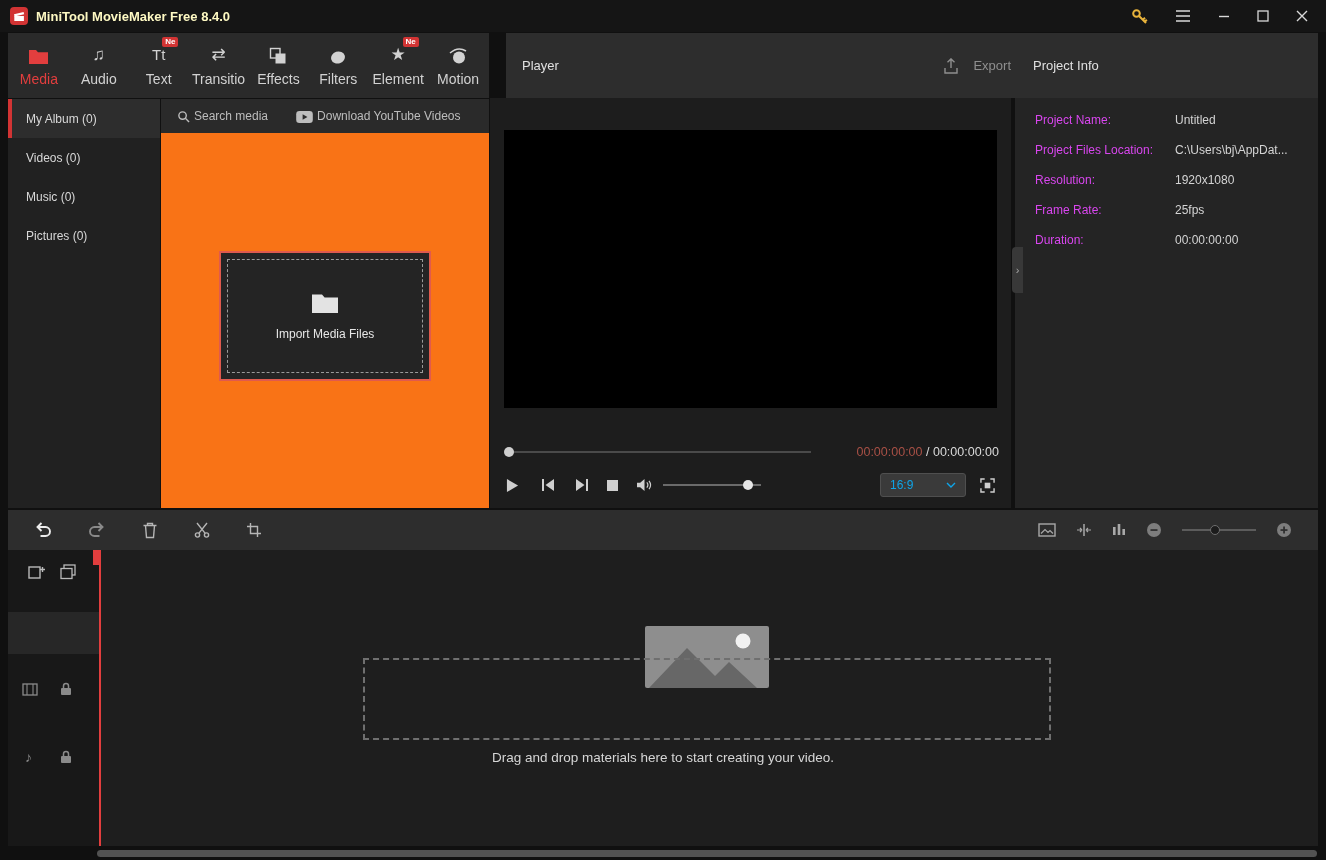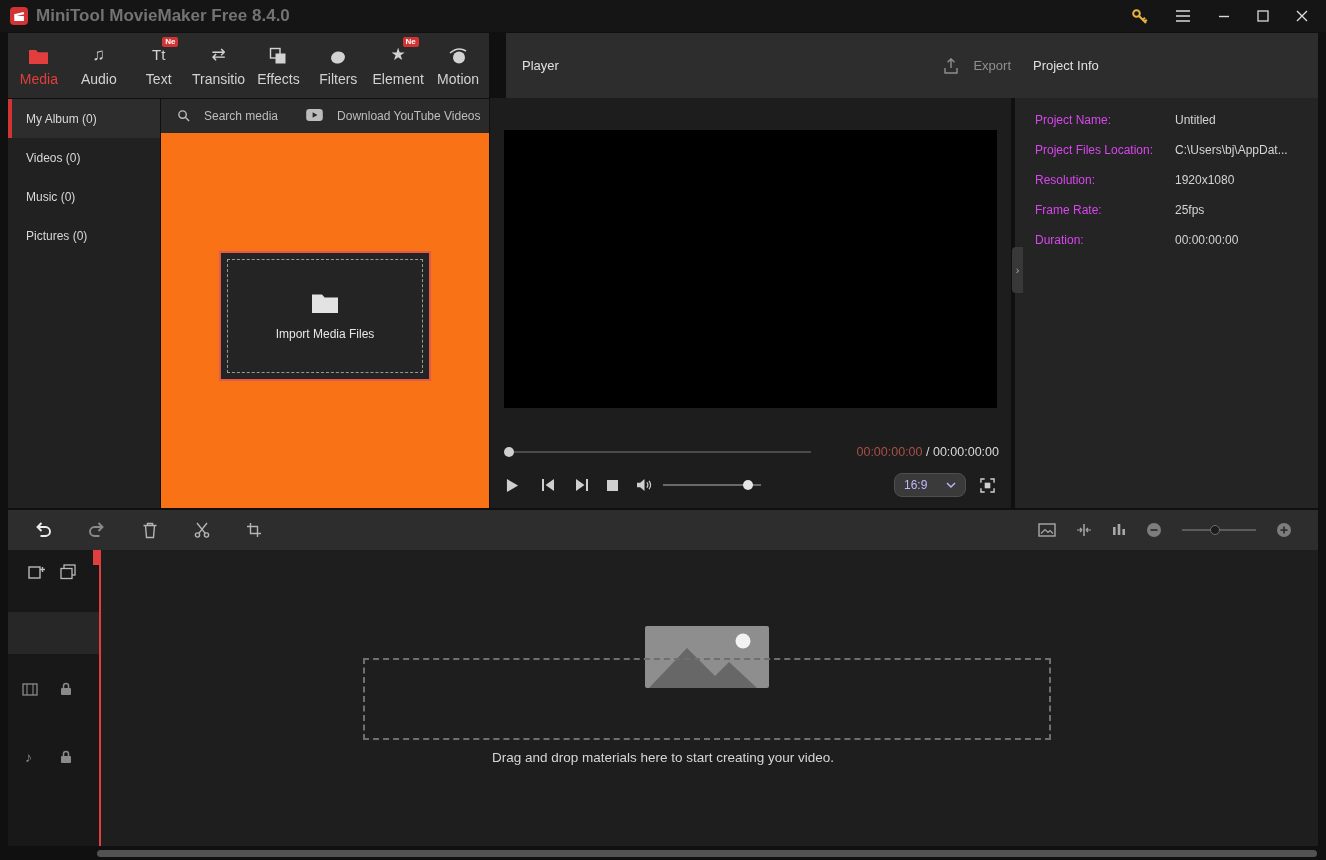--- a/index.html
+++ b/index.html
@@ -6,21 +6,21 @@
   html,body{background:#0a0a0a}
   .app{position:relative;width:1326px;height:860px;background:#101010;overflow:hidden;
        font-family:"Liberation Sans",sans-serif;color:#d9d9d9;font-size:12px}
   svg{display:block}
 
   
   .titlebar{position:absolute;left:0;top:0;width:1326px;height:32px;background:#151515;
             display:flex;align-items:center;padding:0 10px;gap:8px}
   .applogo{width:18px;height:18px;border-radius:4px;background:#d23434;display:flex;
            align-items:center;justify-content:center;flex:0 0 auto}
-  .apptitle{font-weight:bold;font-size:17px;color:#737373}
+  .apptitle{font-weight:bold;font-size:13px;color:#fef9c3}
   .tb-right{margin-left:auto;display:flex;align-items:center;gap:27px;padding-right:8px;color:#d9d9d9}
   .tb-btn{cursor:pointer;display:flex;align-items:center;justify-content:center}
 
   
   .tabbar{position:absolute;left:8px;top:33px;width:481px;height:65px;background:#2a2a2a;
           display:flex;align-items:stretch;padding:0 1px}
   .tab{width:60px;display:flex;flex-direction:column;align-items:center;justify-content:center;
        gap:6px;color:#d2d2d2;cursor:pointer;position:relative;overflow:visible}
   .tab .ticon{height:20px;display:flex;align-items:flex-end;justify-content:center;
               color:#d2d2d2;position:relative;font-size:17px;line-height:20px}
@@ -33,21 +33,21 @@
   
   .sidebar{position:absolute;left:8px;top:99px;width:152px;height:409px;background:#212121}
   .side-item{height:39px;display:flex;align-items:center;padding-left:18px;color:#d8d8d8;
              cursor:pointer;position:relative;font-size:12px}
   .side-item.active{background:#2d2d2d}
   .side-item.active::before{content:"";position:absolute;left:0;top:0;width:4px;height:100%;background:#d23434}
 
   
   .media-strip{position:absolute;left:161px;top:99px;width:328px;height:34px;background:#2a2a2a;
                display:flex;align-items:center;gap:28px;padding-left:16px;color:#bdbdbd}
-  .strip-item{display:flex;align-items:flex-start;gap:14px;cursor:pointer;white-space:nowrap}
+  .strip-item{display:flex;align-items:flex-end;gap:4px;cursor:pointer;white-space:nowrap}
   .media-body{position:absolute;left:161px;top:133px;width:328px;height:375px;background:#f97316}
   .import-box{position:absolute;left:58px;top:118px;width:212px;height:130px;
               border:2px solid #e05a4e;padding:6px;cursor:pointer;background:#242424}
   .import-inner{width:100%;height:100%;border:1px dashed #9a9a9a;display:flex;flex-direction:column;
                 align-items:center;justify-content:center;gap:12px;color:#e6e6e6}
 
   
   .player-header{position:absolute;left:506px;top:33px;width:521px;height:65px;background:#2d2d2d;
                  display:flex;align-items:center;padding:16px 16px;color:#e0e0e0;font-size:13px}
   .export{margin-left:auto;display:flex;align-items:center;gap:15px;color:#8f8f8f;cursor:pointer}
@@ -57,23 +57,23 @@
   .seek-track{position:absolute;left:21px;top:9px;width:300px;height:2px;background:#4a4a4a;cursor:pointer}
   .seek-handle{position:absolute;left:14px;top:5px;width:10px;height:10px;border-radius:50%;background:#cfcfcf;cursor:pointer}
   .time{position:absolute;right:12px;top:0;line-height:20px;font-size:12.5px;color:#dadada;white-space:nowrap}
   .time .cur{color:#a85046}
   .transport{position:absolute;left:0;top:372px;width:100%;height:30px;display:flex;align-items:center;
              padding:0 16px;color:#cfcfcf}
   .tp{cursor:pointer;display:flex;align-items:center}
   .vol-slider{position:relative;width:98px;height:14px;margin-left:10px;cursor:pointer}
   .vol-track{position:absolute;left:0;top:6px;width:98px;height:2px;background:#6a6a6a}
   .vol-handle{position:absolute;left:80px;top:2px;width:10px;height:10px;border-radius:50%;background:#e6e6e6}
-  .ratio-box{margin-left:auto;margin-right:14px;width:72px;height:24px;background:#3a3a3a;
-             border:1px solid #4f4f4f;border-radius:8px;display:flex;align-items:center;
-             justify-content:space-between;padding:0 9px;color:#c4b5fd;cursor:pointer}
+  .ratio-box{margin-left:auto;margin-right:14px;width:86px;height:24px;background:#3a3a3a;
+             border:1px solid #4f4f4f;border-radius:3px;display:flex;align-items:center;
+             justify-content:space-between;padding:0 9px;color:#0ea5e9;cursor:pointer}
 
   
   .pi-header{position:absolute;left:1015px;top:33px;width:303px;height:65px;background:#2d2d2d;
              display:flex;align-items:center;padding:0 18px;font-size:13px;color:#e0e0e0}
   .pi-body{position:absolute;left:1015px;top:98px;width:303px;height:410px;background:#242424;padding:7px 0 0 20px}
   .pi-row{display:flex;height:30px;align-items:center}
   .pi-label{width:140px;color:#d946ef}
   .pi-value{color:#d4d4d4;white-space:nowrap}
   .collapse-tab{position:absolute;left:1012px;top:247px;width:11px;height:46px;background:#383838;
                 border-radius:4px 0 0 4px;display:flex;align-items:center;justify-content:center;

